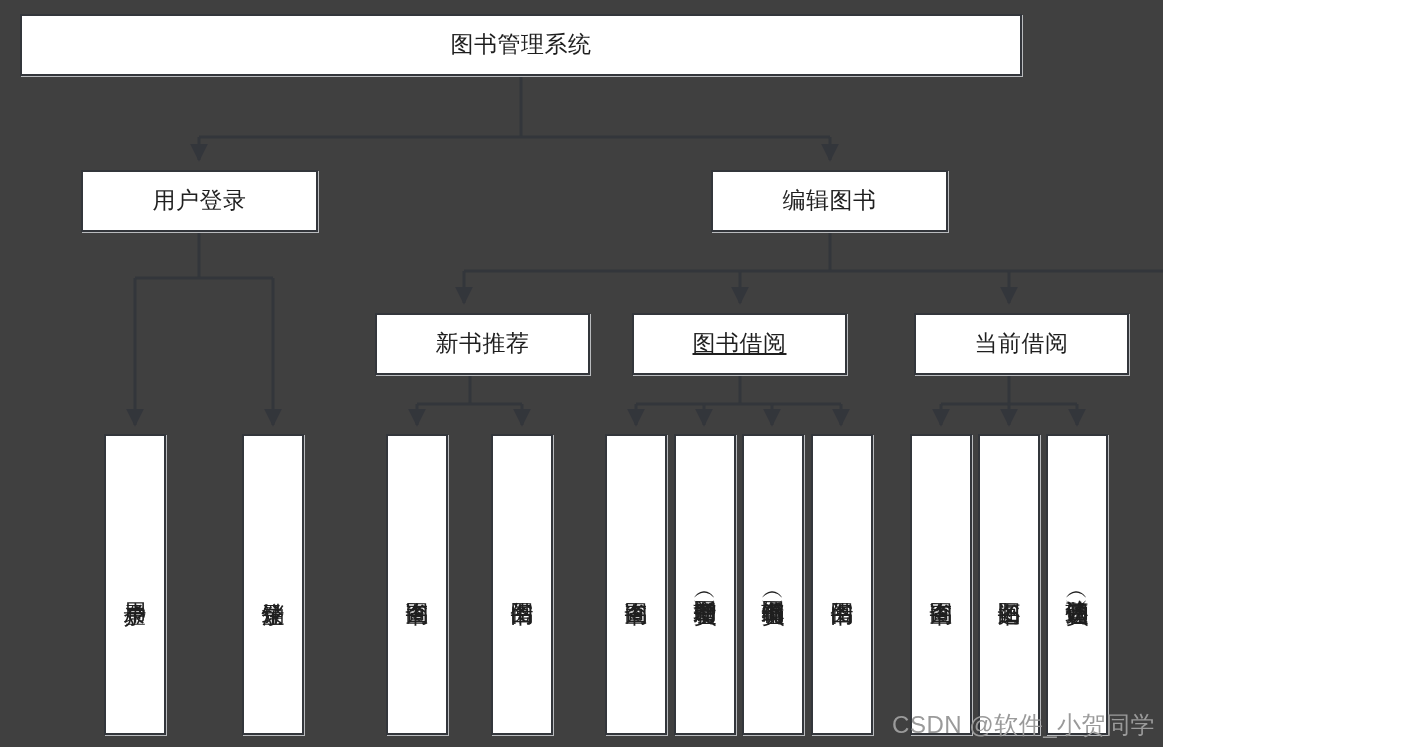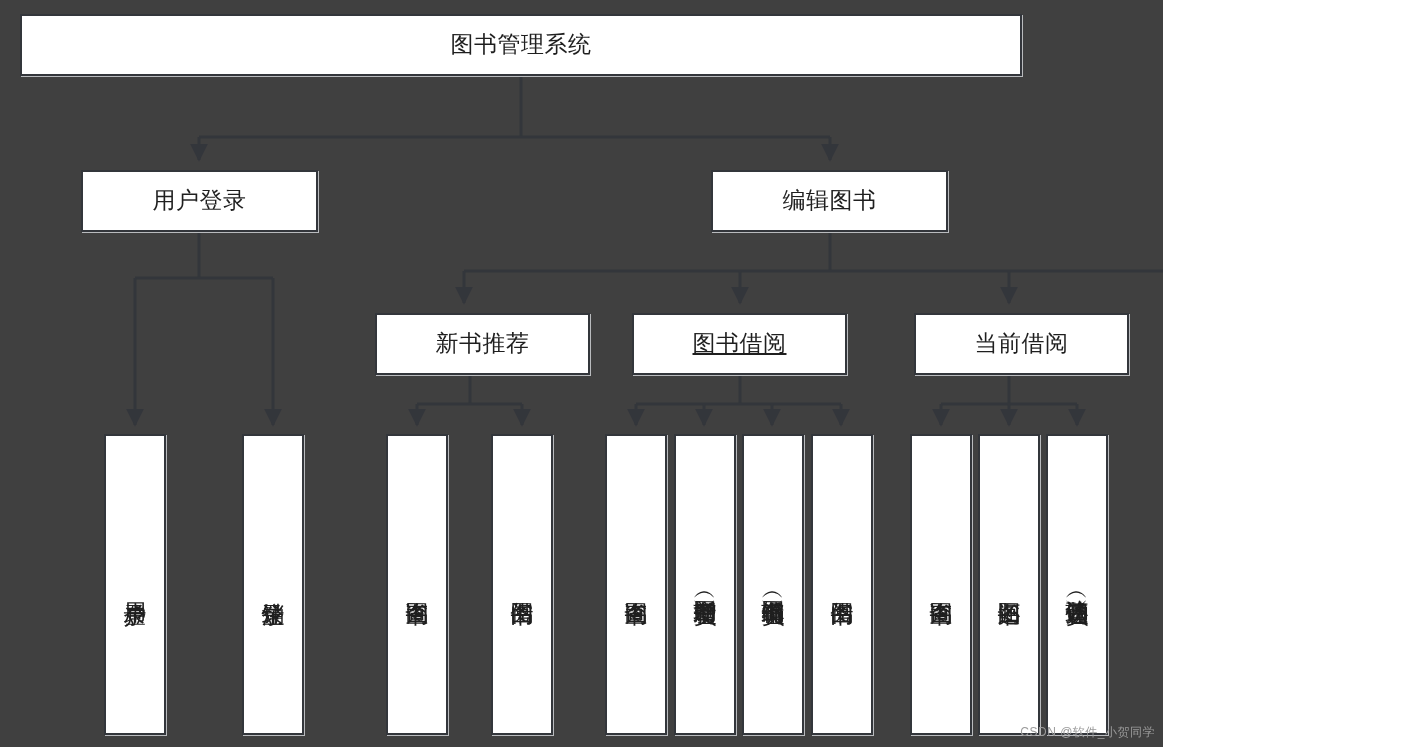--- a/index.html
+++ b/index.html
@@ -54,21 +54,21 @@
     white-space: nowrap;
   }
   .node.vert .vlabel {
     writing-mode: vertical-rl;
     text-orientation: upright;
   }
   .watermark {
     position: absolute;
     right: 8px;
     bottom: 6px;
-    font-size: 12px;
+    font-size: 24px;
     color: #9a9a9a;
     letter-spacing: 0.5px;
     white-space: nowrap;
     user-select: none;
   }
 </style>
 </head>
 <body>
 
 <div id="canvas">

